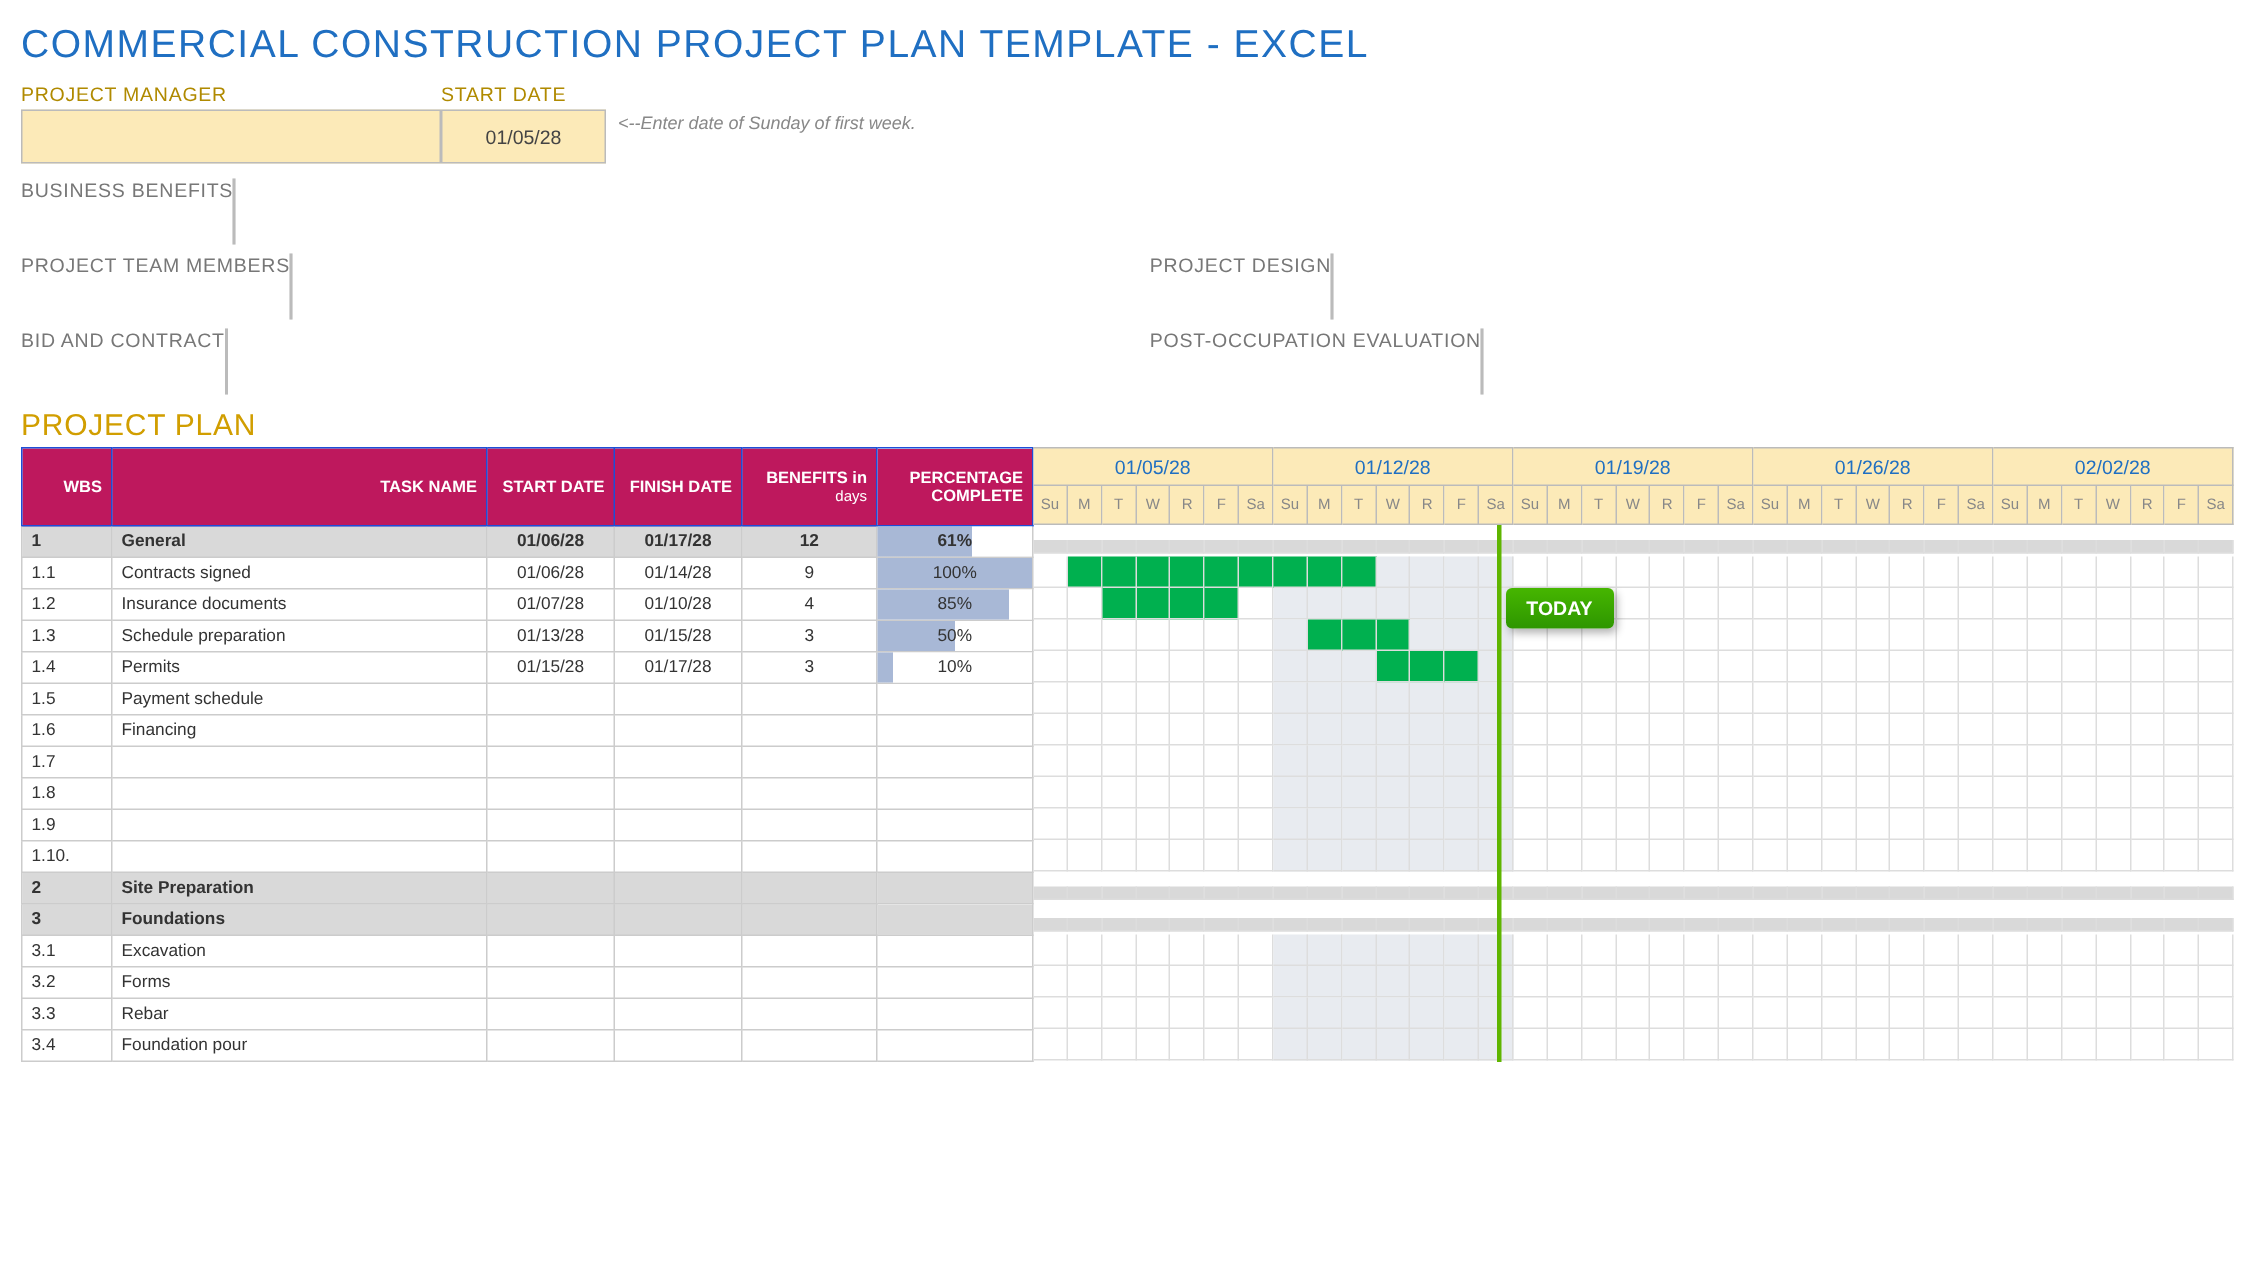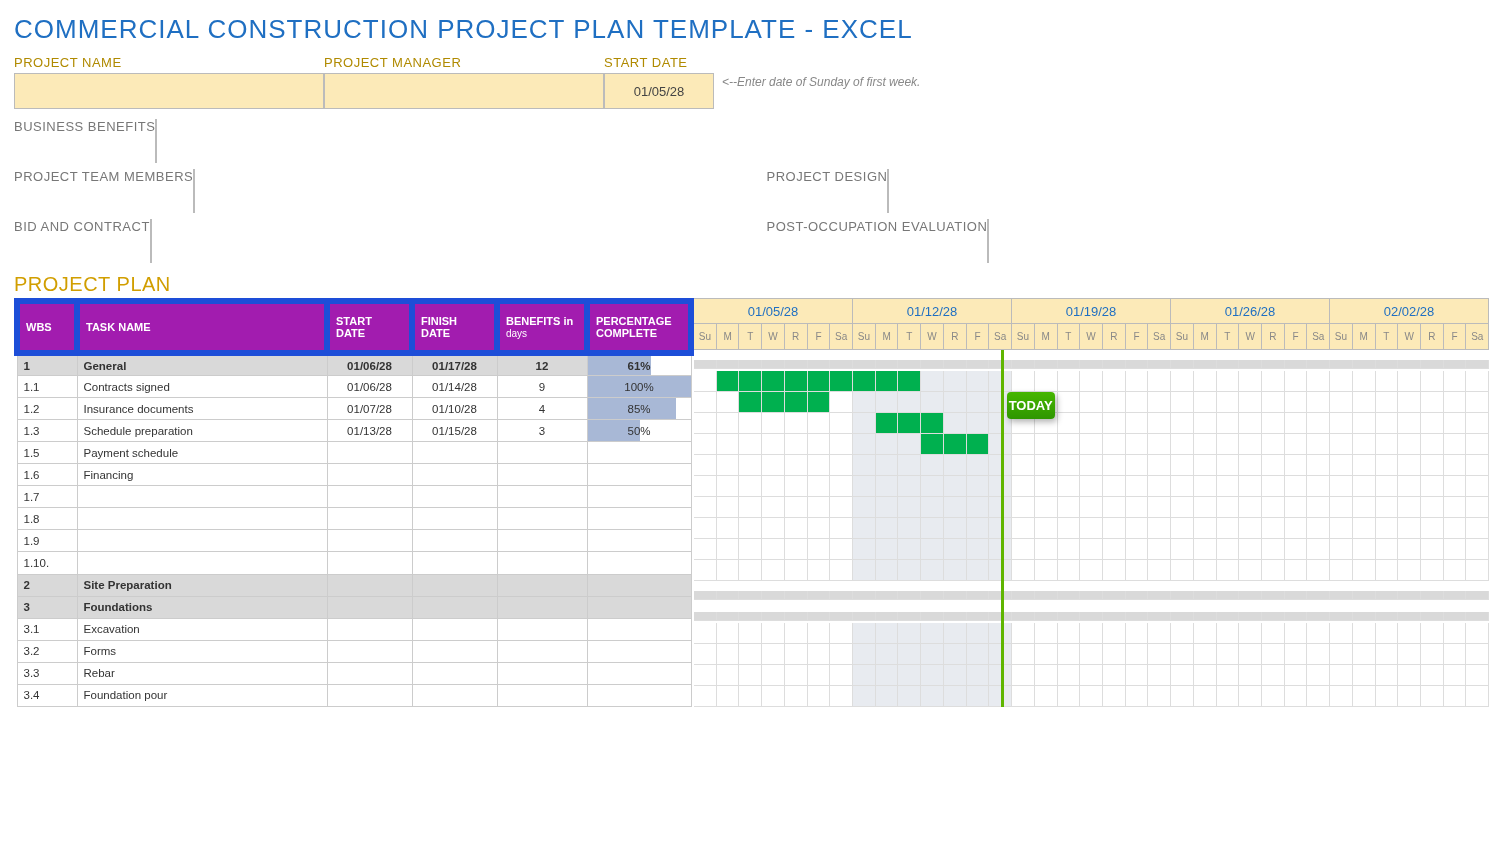--- a/index.html
+++ b/index.html
@@ -10,54 +10,50 @@
 .hdr-label{color:#B08A00;font-size:13px;margin-bottom:3px;letter-spacing:.5px}
 .hdr-input{height:36px;background:#FCEAB8;border:1px solid #bbb;display:flex;align-items:center;justify-content:center;font-size:13px;color:#444}
 .hint{color:#888;font-style:italic;font-size:12px;margin-left:8px;display:flex;align-items:center}
 .info-row{display:flex;gap:30px;margin-bottom:6px}
 .info-col{flex:1;display:flex;}
 .info-label{color:#777;font-size:13px;margin-bottom:3px;letter-spacing:.5px}
 .info-box{height:44px;background:#ECECEC;border:1px solid #bbb}
 .section{color:#D19E00;font-size:20px;margin:10px 0 2px 0;letter-spacing:.5px}
 .plan{display:flex}
 .left-table{border-collapse:collapse}
-.left-table th{background:#a21caf;color:#fff;font-size:11px;font-weight:bold;text-align:left;border:6px solid #1d4ed8;padding:4px 6px;height:52px}
+.left-table th{background:#be185d;color:#fff;font-size:11px;font-weight:bold;text-align:right;border:1px solid #1d4ed8;padding:4px 6px;height:52px}
 .left-table td{border:1px solid #ccc;padding:3px 6px;font-size:11.5px;height:21px;vertical-align:middle}
 .col-wbs{width:60px}
 .col-task{width:250px}
 .col-d{width:85px;text-align:center}
 .col-dur{width:90px;text-align:center}
 .col-pct{width:104px;text-align:center;position:relative}
 .hdr-row-tr.section-row td{background:#D9D9D9;font-weight:bold}
 .pct-bar{position:absolute;inset:0;background:linear-gradient(90deg,#A8B8D6 var(--p),#fff var(--p))}
 .pct-txt{position:relative;z-index:1}
 .gantt{flex:1;position:relative}
 .week-hdr{display:flex;height:26px}
 .week-hdr>div{flex:1;background:#FCEAB8;border:1px solid #bbb;border-left:none;display:flex;align-items:center;justify-content:center;color:#1F6FC2;font-size:13px}
 .day-hdr{display:flex;height:26px}
 .day-hdr>div{flex:1;background:#FCEAB8;border:1px solid #bbb;border-left:none;border-top:none;display:flex;align-items:center;justify-content:center;color:#888;font-size:10px}
 .grow{display:flex;height:21px}
 .gcell{flex:1;border-right:1px solid #ddd;border-bottom:1px solid #ddd}
 .gcell.section{background:#D9D9D9}
 .gcell.bar{background:#00B04F}
 .gcell.shade{background:#E8EBF0}
 .today-line{position:absolute;top:52px;bottom:0;width:3px;background:#5FB500;z-index:5}
-.today-badge{position:absolute;background:linear-gradient(#46B600,#2E9600);color:#fff;font-weight:bold;font-size:13px;padding:6px 2px;border-radius:4px;box-shadow:2px 3px 6px rgba(0,0,0,.3);z-index:6}
+.today-badge{position:absolute;background:linear-gradient(#46B600,#2E9600);color:#fff;font-weight:bold;font-size:13px;padding:6px 14px;border-radius:4px;box-shadow:2px 3px 6px rgba(0,0,0,.3);z-index:6}
 .small{font-size:10px;font-weight:normal}
 </style>
 </head>
 <body>
 
 <div class="title">COMMERCIAL CONSTRUCTION PROJECT PLAN TEMPLATE - EXCEL</div>
 
 <div class="hdr-row">
-  <div class="hdr-cell" style="width:310px">
-    <div class="hdr-label">PROJECT NAME</div>
-    <div class="hdr-input"></div>
-  </div>
   <div class="hdr-cell" style="width:280px">
     <div class="hdr-label">PROJECT MANAGER</div>
     <div class="hdr-input"></div>
   </div>
   <div class="hdr-cell" style="width:110px">
     <div class="hdr-label">START DATE</div>
     <div class="hdr-input">01/05/28</div>
   </div>
   <div class="hint">&lt;--Enter date of Sunday of first week.</div>
 </div>
@@ -130,20 +126,28 @@
           <td class="col-dur">4</td>
           <td class="col-pct"><div class="pct-bar" style="--p:85%"></div><span class="pct-txt">85%</span></td>
         </tr>
         <tr class="hdr-row-tr">
           <td class="col-wbs">1.3</td>
           <td class="col-task">Schedule preparation</td>
           <td class="col-d">01/13/28</td>
           <td class="col-d">01/15/28</td>
           <td class="col-dur">3</td>
           <td class="col-pct"><div class="pct-bar" style="--p:50%"></div><span class="pct-txt">50%</span></td>
+        </tr>
+        <tr class="hdr-row-tr">
+          <td class="col-wbs">1.4</td>
+          <td class="col-task">Permits</td>
+          <td class="col-d">01/15/28</td>
+          <td class="col-d">01/17/28</td>
+          <td class="col-dur">3</td>
+          <td class="col-pct"><div class="pct-bar" style="--p:10%"></div><span class="pct-txt">10%</span></td>
         </tr>
         <tr class="hdr-row-tr">
           <td class="col-wbs">1.5</td>
           <td class="col-task">Payment schedule</td>
           <td class="col-d"></td>
           <td class="col-d"></td>
           <td class="col-dur"></td>
           <td class="col-pct"></td>
         </tr>
         <tr class="hdr-row-tr">

